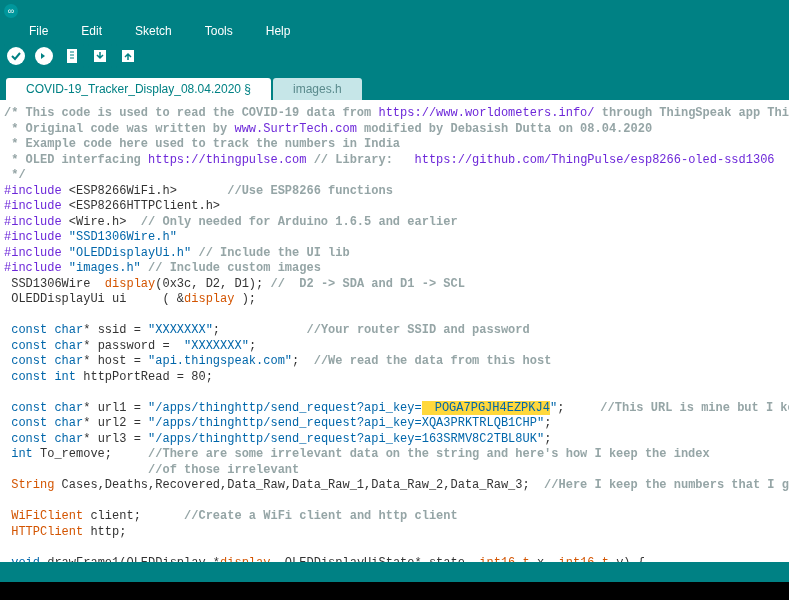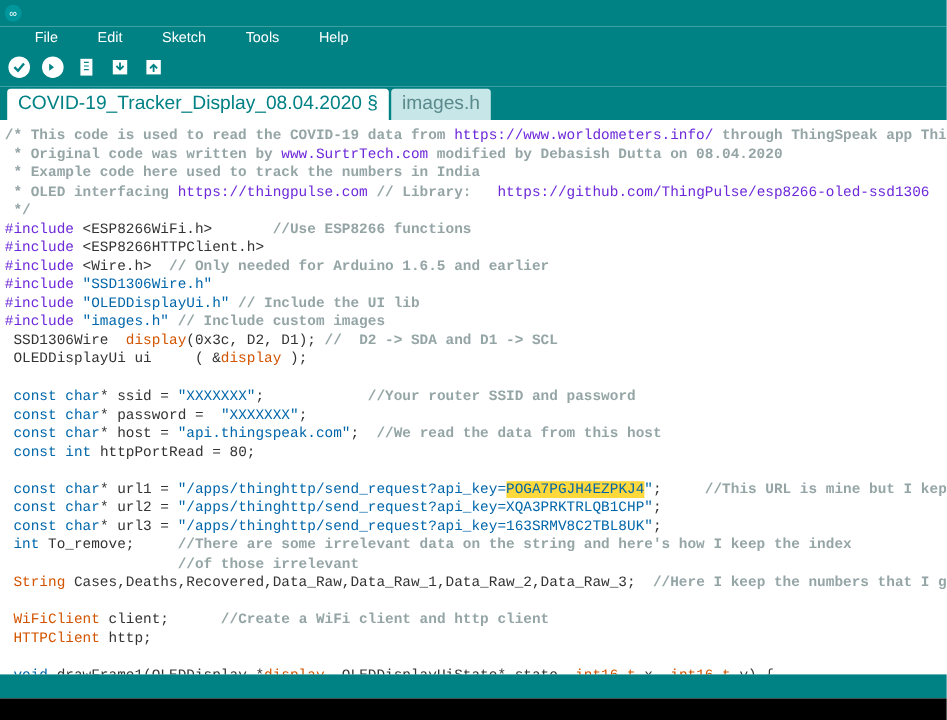--- a/index.html
+++ b/index.html
@@ -5,31 +5,31 @@
   * { margin:0; padding:0; box-sizing:border-box; }
   body { font-family: "Segoe UI", Arial, sans-serif; font-size:12px; background:#fff; width:789px; height:600px; overflow:hidden; display:flex; flex-direction:column; }
   .titlebar { background:#008184; color:#fff; height:22px; display:flex; align-items:center; padding:0 4px; font-size:12px; }
   .titlebar .logo { width:14px; height:14px; background:#00979c; border-radius:50%; margin-right:6px; display:flex; align-items:center; justify-content:center; font-size:9px; color:#fff; }
   .menubar { background:#008184; color:#fff; height:18px; display:flex; align-items:center; padding:0 2px; font-size:12px; gap:2px; }
   .menubar span { padding:0 4px; cursor:pointer;margin-left:23px; }
   .toolbar { background:#008184; height:32px; display:flex; align-items:center; padding:0 4px; gap:4px; }
   .tool-btn { width:24px; height:24px; background:#008184; border:none; border-radius:3px; display:flex; align-items:center; justify-content:center; cursor:pointer; }
   .tool-btn svg { width:20px; height:20px; }
   .tabbar { background:#008184; height:28px; display:flex; align-items:flex-end; padding-left:6px; gap:0; }
-  .tab { background:#fff; color:#008184; padding:4px 9px; font-size:16px; border-top-left-radius:3px; border-top-right-radius:3px; cursor:pointer; margin-right:2px; }
+  .tab { background:#fff; color:#008184; padding:4px 20px; font-size:12px; border-top-left-radius:3px; border-top-right-radius:3px; cursor:pointer; margin-right:2px; }
   .tab.inactive { background:#c6e6e8; color:#5a8a8c; }
   .editor { flex:1; background:#fff; padding:6px 4px; font-family:"Consolas","Courier New",monospace; font-size:12px; line-height:15.5px; white-space:pre; overflow:hidden; color:#333; }
   .c-comment { color:#95a5a6;font-weight:bold; }
   .c-link { color:#6d28d9; }
   .c-pre { color:#6d28d9; }
   .c-str { color:#0066aa; }
   .c-kw { color:#0066aa; }
   .c-type { color:#d35400; }
   .c-fn { color:#d35400; }
-  .hl { background:#ffd83c; }
+  .hl { background:#ffd83c;padding-left:13px; }
   .statusbar { background:#008184; color:#fff; height:20px; display:flex; align-items:center; padding:0 6px; font-size:11px; }
   .console { background:#000; color:#fff; height:18px; padding:2px 6px; font-family:monospace; font-size:11px; overflow:hidden; }
 </style>
 </head>
 <body>
 
 <div class="titlebar">
   <span class="logo">∞</span>
 </div>
 

